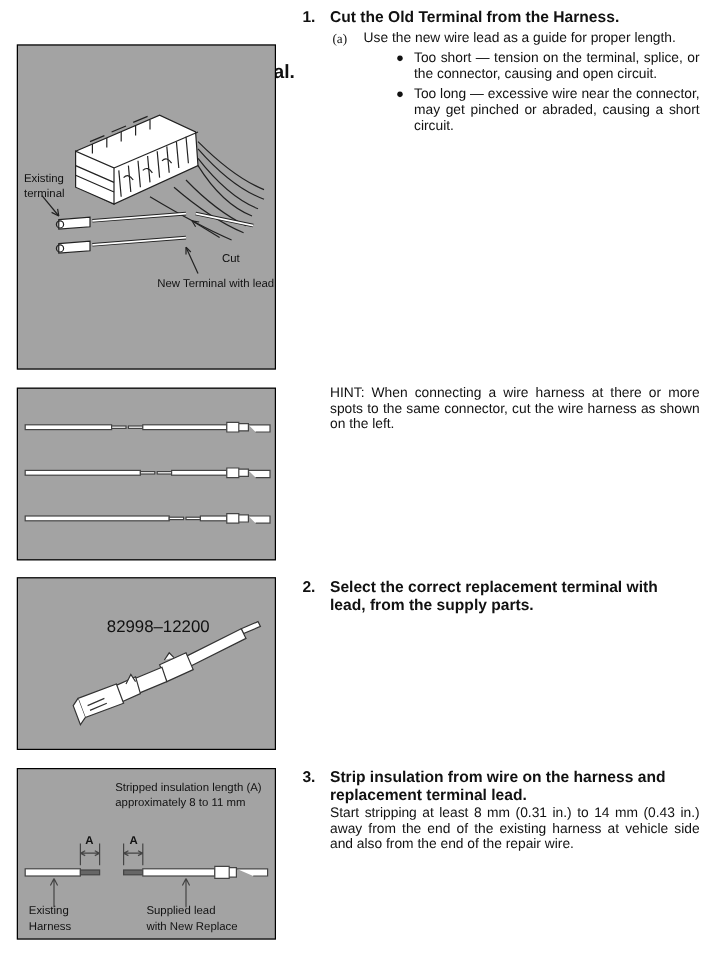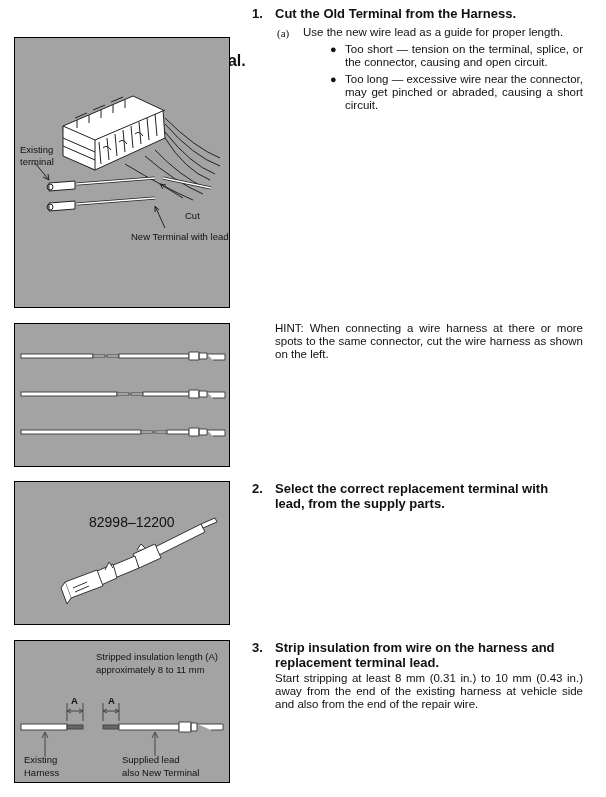--- a/index.html
+++ b/index.html
@@ -135,21 +135,21 @@
       <rect x="104" y="83" width="60" height="6"></rect>
       <path d="M164 81 L176 81 L176 91 L164 91 Z M176 82 L182 82 L182 90 L176 90 Z M182 83 L208 83 L208 89 L196 89"></path>
 
       <path d="M30 115 L30 91 M30 91 L27 97 M30 91 L33 97"></path>
       <path d="M140 115 L140 91 M140 91 L137 97 M140 91 L143 97"></path>
     </g>
   </svg>
   <div class="lbl" style="left:9px;top:113px;">Existing</div>
   <div class="lbl" style="left:9px;top:126px;">Harness</div>
   <div class="lbl" style="left:107px;top:113px;">Supplied lead</div>
-  <div class="lbl" style="left:107px;top:126px;">also New Terminal</div>
+  <div class="lbl" style="left:107px;top:126px;">with New Replace</div>
 </div>
 
 <div class="num" style="left:252px;top:6px;">1.</div>
 <div class="right h" style="top:6px;">Cut the Old Terminal from the Harness.</div>
 <div class="sub" style="left:277px;top:27px;">(a)</div>
 <div class="abs body" style="left:303px;top:26px;width:280px;">
   <div>Use the new wire lead as a guide for proper length.</div>
   <div style="padding-left:27px;">
     <div class="bullet-row">
       <span class="dot">●</span>
@@ -162,13 +162,13 @@
   </div>
 </div>
 
 <div class="abs body" style="left:275px;top:322px;width:308px;">HINT:    When connecting a wire harness at there or more spots to the same connector, cut the wire harness as shown on the left.</div>
 
 <div class="num" style="left:252px;top:481px;">2.</div>
 <div class="right h" style="top:481px;width:290px;">Select the correct replacement terminal with lead, from the supply parts.</div>
 
 <div class="num" style="left:252px;top:640px;">3.</div>
 <div class="right h" style="top:640px;width:300px;">Strip insulation from wire on the harness and replacement terminal lead.</div>
-<div class="abs body" style="left:275px;top:672px;width:308px;">Start stripping at least 8 mm (0.31 in.) to 10 mm (0.43 in.) away from the end of the existing harness at vehicle side and also from the end of the repair wire.</div>
+<div class="abs body" style="left:275px;top:672px;width:308px;">Start stripping at least 8 mm (0.31 in.) to 14 mm (0.43 in.) away from the end of the existing harness at vehicle side and also from the end of the repair wire.</div>
 
 </body></html>

